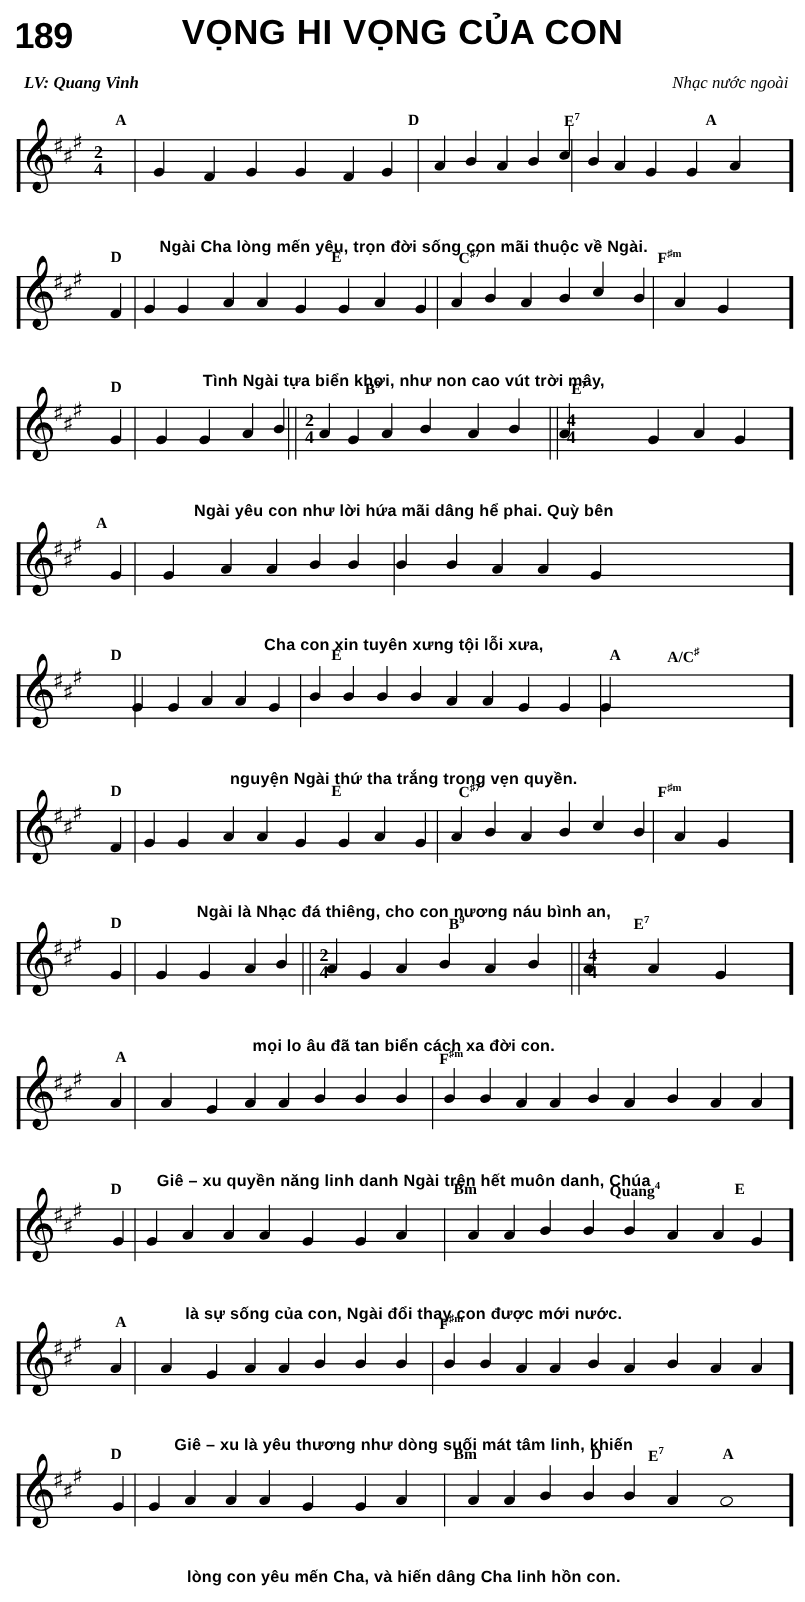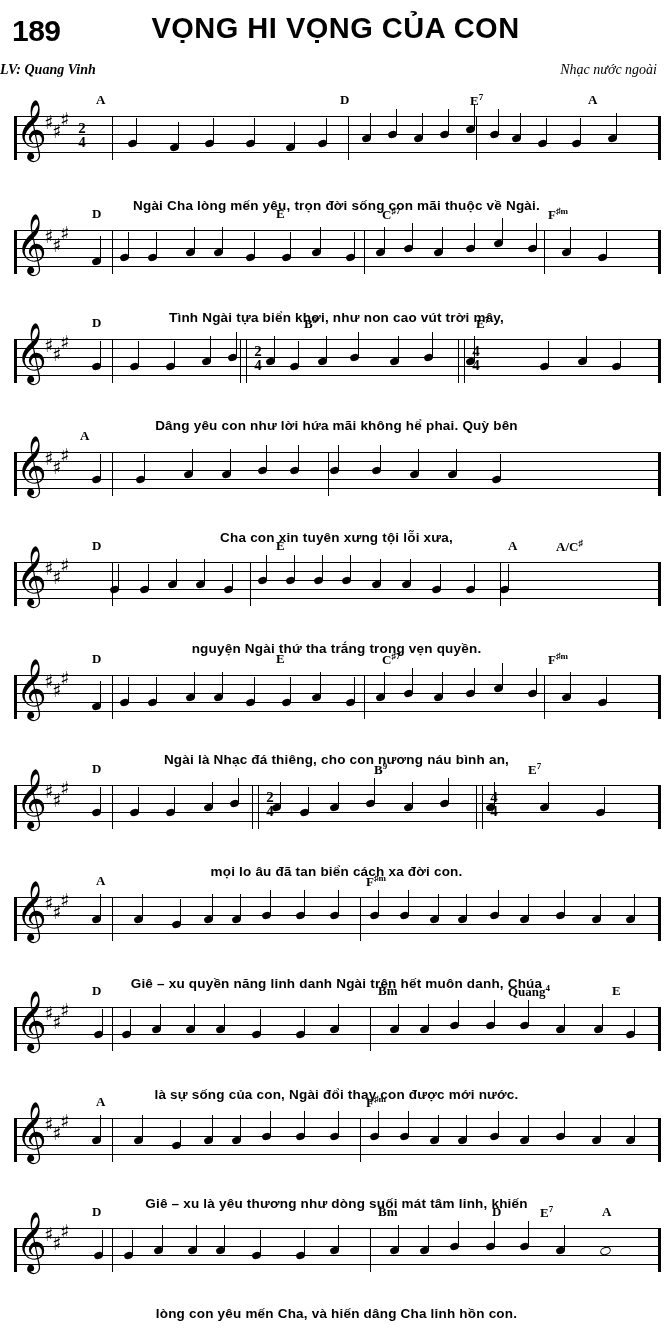--- a/index.html
+++ b/index.html
@@ -43,21 +43,21 @@
     top: 0;
     width: 671px;
     text-align: center;
     font-size: 29px;
     font-weight: bold;
     letter-spacing: 0.5px;
     font-family: "Liberation Sans", sans-serif;
   }
   .credit-left {
     position: absolute;
-    left: 0;
+    left: 20px;
     top: 62px;
     font-size: 14px;
     font-style: italic;
     font-weight: bold;
     font-family: "Liberation Serif", serif;
   }
   .credit-right {
     position: absolute;
     right: 14px;
     top: 62px;
@@ -352,21 +352,21 @@
           <div class="stem" style="left: 534px; top: 1.5px; height: 25px;"></div>
           <div class="note" style="left: 564px; top: 19px;"></div>
           <div class="stem" style="left: 572px; top: -3px; height: 25px;"></div>
           <div class="note" style="left: 598px; top: 23.5px;"></div>
           <div class="stem" style="left: 606px; top: 1.5px; height: 25px;"></div>
         </div>
         <div class="chord" style="left: 92px; top: -24px;"><span>D</span></div>
         <div class="chord" style="left: 304px; top: -24px;"><span>B</span><sup>9</sup></div>
         <div class="chord" style="left: 476px; top: -24px;"><span>E</span><sup>7</sup></div>
       </div>
-      <div class="lyric-row" style="top: 418px; text-align: center;">Dâng yêu con như lời     hứa mãi không hể    phai.     Quỳ bên</div>
+      <div class="lyric-row" style="top: 418px; text-align: center;">Ngài yêu con như lời     hứa mãi dâng hể    phai.     Quỳ bên</div>
       <div class="system" style="top: 452px;">
         <div class="stafframe">
           <div class="staffline" style="top: 0px;"></div>
           <div class="staffline" style="top: 9px;"></div>
           <div class="staffline" style="top: 18px;"></div>
           <div class="staffline" style="top: 27px;"></div>
           <div class="staffline" style="top: 36px;"></div>
           <div class="clef" style="font-size: 52px; top: -15px;">𝄞</div>
           <div class="keysig" style="left: 30px; top: -3px; width: 28px; height: 28px;">
             <span style="position:absolute;left:0;top:0;">♯</span>

